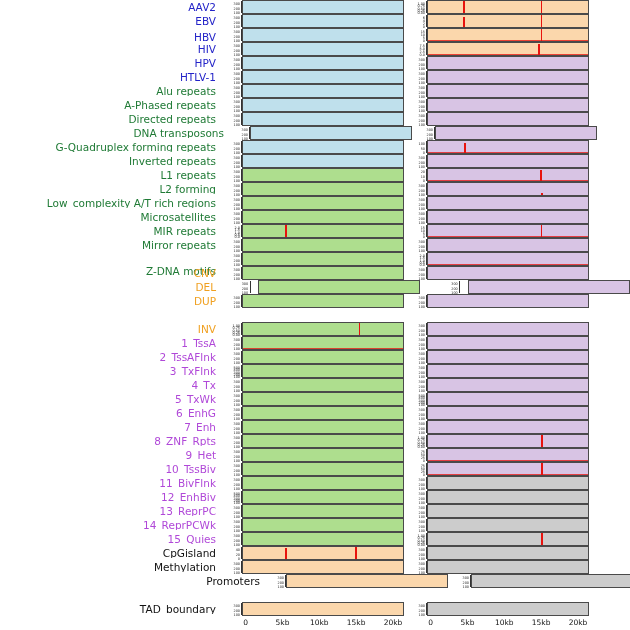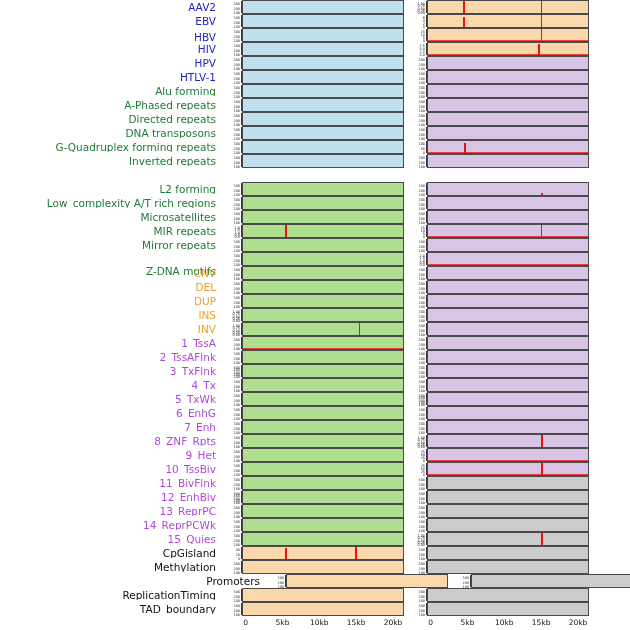--- a/index.html
+++ b/index.html
@@ -148,21 +148,21 @@
       <div class="gapA"></div>
       <div class="axcol">
         <div class="spine"></div>
         <div class="tk" style="top: 12px; right: 2px;">100</div>
         <div class="tk" style="top: 7.5px; right: 2px;">200</div>
         <div class="tk" style="top: 3px; right: 2px;">300</div>
       </div>
       <div class="panel p2" style="background: rgb(216, 196, 228);"></div>
     </div>
     <div class="row" style="top: 84px;">
-      <div class="lbl" style="color: rgb(31, 122, 53);">Alu forming</div>
+      <div class="lbl" style="color: rgb(31, 122, 53);">Alu repeats</div>
       <div class="axcol">
         <div class="spine"></div>
         <div class="tk" style="top: 12px; right: 2px;">100</div>
         <div class="tk" style="top: 7.5px; right: 2px;">200</div>
         <div class="tk" style="top: 3px; right: 2px;">300</div>
       </div>
       <div class="panel p1" style="background: rgb(191, 224, 236);"></div>
       <div class="gapA"></div>
       <div class="axcol">
         <div class="spine"></div>
@@ -202,21 +202,21 @@
       <div class="gapA"></div>
       <div class="axcol">
         <div class="spine"></div>
         <div class="tk" style="top: 12px; right: 2px;">100</div>
         <div class="tk" style="top: 7.5px; right: 2px;">200</div>
         <div class="tk" style="top: 3px; right: 2px;">300</div>
       </div>
       <div class="panel p2" style="background: rgb(216, 196, 228);"></div>
     </div>
     <div class="row" style="top: 126px;">
-      <div class="lbl" style="color: rgb(31, 122, 53);">DNA transposons</div>
+      <div class="lbl" style="color: rgb(31, 122, 53); margin-left: 8px;">DNA transposons</div>
       <div class="axcol">
         <div class="spine"></div>
         <div class="tk" style="top: 12px; right: 2px;">100</div>
         <div class="tk" style="top: 7.5px; right: 2px;">200</div>
         <div class="tk" style="top: 3px; right: 2px;">300</div>
       </div>
       <div class="panel p1" style="background: rgb(191, 224, 236);"></div>
       <div class="gapA"></div>
       <div class="axcol">
         <div class="spine"></div>
@@ -257,20 +257,41 @@
       </div>
       <div class="panel p1" style="background: rgb(191, 224, 236);"></div>
       <div class="gapA"></div>
       <div class="axcol">
         <div class="spine"></div>
         <div class="tk" style="top: 12px; right: 2px;">100</div>
         <div class="tk" style="top: 7.5px; right: 2px;">200</div>
         <div class="tk" style="top: 3px; right: 2px;">300</div>
       </div>
       <div class="panel p2" style="background: rgb(216, 196, 228);"></div>
+    </div>
+    <div class="row" style="top: 168px;">
+      <div class="lbl" style="color: rgb(31, 122, 53);">L1 repeats</div>
+      <div class="axcol">
+        <div class="spine"></div>
+        <div class="tk" style="top: 12px; right: 2px;">100</div>
+        <div class="tk" style="top: 7.5px; right: 2px;">200</div>
+        <div class="tk" style="top: 3px; right: 2px;">300</div>
+      </div>
+      <div class="panel p1" style="background: rgb(174, 222, 142);"></div>
+      <div class="gapA"></div>
+      <div class="axcol">
+        <div class="spine"></div>
+        <div class="tk" style="top: 12px; right: 2px;">0</div>
+        <div class="tk" style="top: 7.5px; right: 2px;">10</div>
+        <div class="tk" style="top: 3px; right: 2px;">20</div>
+      </div>
+      <div class="panel p2" style="background: rgb(216, 196, 228);">
+        <div class="base"></div>
+        <div class="sp" style="left: 111.927px; height: 11.4px; width: 1.6px;"></div>
+      </div>
     </div>
     <div class="row" style="top: 182px;">
       <div class="lbl" style="color: rgb(31, 122, 53);">L2 forming</div>
       <div class="axcol">
         <div class="spine"></div>
         <div class="tk" style="top: 12px; right: 2px;">100</div>
         <div class="tk" style="top: 7.5px; right: 2px;">200</div>
         <div class="tk" style="top: 3px; right: 2px;">300</div>
       </div>
       <div class="panel p1" style="background: rgb(174, 222, 142);"></div>
@@ -398,21 +419,21 @@
       <div class="panel p1" style="background: rgb(174, 222, 142);"></div>
       <div class="gapA"></div>
       <div class="axcol">
         <div class="spine"></div>
         <div class="tk" style="top: 12px; right: 2px;">100</div>
         <div class="tk" style="top: 7.5px; right: 2px;">200</div>
         <div class="tk" style="top: 3px; right: 2px;">300</div>
       </div>
       <div class="panel p2" style="background: rgb(216, 196, 228);"></div>
     </div>
-    <div class="row" style="top: 280px;">
+    <div class="row" style="top: 280px; justify-content: space-between;">
       <div class="lbl" style="color: rgb(240, 160, 32);">DEL</div>
       <div class="axcol">
         <div class="spine"></div>
         <div class="tk" style="top: 12px; right: 2px;">100</div>
         <div class="tk" style="top: 7.5px; right: 2px;">200</div>
         <div class="tk" style="top: 3px; right: 2px;">300</div>
       </div>
       <div class="panel p1" style="background: rgb(174, 222, 142);"></div>
       <div class="gapA"></div>
       <div class="axcol">
@@ -434,351 +455,331 @@
       <div class="panel p1" style="background: rgb(174, 222, 142);"></div>
       <div class="gapA"></div>
       <div class="axcol">
         <div class="spine"></div>
         <div class="tk" style="top: 12px; right: 2px;">100</div>
         <div class="tk" style="top: 7.5px; right: 2px;">200</div>
         <div class="tk" style="top: 3px; right: 2px;">300</div>
       </div>
       <div class="panel p2" style="background: rgb(216, 196, 228);"></div>
     </div>
-    <div class="row" style="top: 308px;">
-      <div class="lbl" style="color: rgb(240, 160, 32);">INS</div>
+    <div class="row" style="top: 322px;">
+      <div class="lbl" style="color: rgb(240, 160, 32);">INV</div>
       <div class="axcol">
         <div class="spine"></div>
         <div class="tk" style="top: 12px; right: 2px;">0.00</div>
         <div class="tk" style="top: 9.75px; right: 2px;">0.25</div>
         <div class="tk" style="top: 7.5px; right: 2px;">0.50</div>
         <div class="tk" style="top: 5.25px; right: 2px;">0.75</div>
         <div class="tk" style="top: 3px; right: 2px;">1.00</div>
       </div>
-      <div class="panel p1" style="background: rgb(174, 222, 142);"></div>
-      <div class="gapA"></div>
-      <div class="axcol">
-        <div class="spine"></div>
-        <div class="tk" style="top: 12px; right: 2px;">100</div>
-        <div class="tk" style="top: 7.5px; right: 2px;">200</div>
-        <div class="tk" style="top: 3px; right: 2px;">300</div>
-      </div>
-      <div class="panel p2" style="background: rgb(216, 196, 228);"></div>
-    </div>
-    <div class="row" style="top: 322px;">
-      <div class="lbl" style="color: rgb(240, 160, 32);">INV</div>
+      <div class="panel p1" style="background: rgb(174, 222, 142);">
+        <div class="sp" style="left: 115.609px; height: 12px; width: 1.6px;"></div>
+      </div>
+      <div class="gapA"></div>
+      <div class="axcol">
+        <div class="spine"></div>
+        <div class="tk" style="top: 12px; right: 2px;">100</div>
+        <div class="tk" style="top: 7.5px; right: 2px;">200</div>
+        <div class="tk" style="top: 3px; right: 2px;">300</div>
+      </div>
+      <div class="panel p2" style="background: rgb(216, 196, 228);"></div>
+    </div>
+    <div class="row" style="top: 336px;">
+      <div class="lbl" style="color: rgb(176, 72, 216);">1_TssA</div>
+      <div class="axcol">
+        <div class="spine"></div>
+        <div class="tk" style="top: 12px; right: 2px;">100</div>
+        <div class="tk" style="top: 7.5px; right: 2px;">200</div>
+        <div class="tk" style="top: 3px; right: 2px;">300</div>
+      </div>
+      <div class="panel p1" style="background: rgb(174, 222, 142);">
+        <div class="base"></div>
+      </div>
+      <div class="gapA"></div>
+      <div class="axcol">
+        <div class="spine"></div>
+        <div class="tk" style="top: 12px; right: 2px;">100</div>
+        <div class="tk" style="top: 7.5px; right: 2px;">200</div>
+        <div class="tk" style="top: 3px; right: 2px;">300</div>
+      </div>
+      <div class="panel p2" style="background: rgb(216, 196, 228);"></div>
+    </div>
+    <div class="row" style="top: 350px;">
+      <div class="lbl" style="color: rgb(176, 72, 216);">2_TssAFlnk</div>
+      <div class="axcol">
+        <div class="spine"></div>
+        <div class="tk" style="top: 12px; right: 2px;">100</div>
+        <div class="tk" style="top: 7.5px; right: 2px;">200</div>
+        <div class="tk" style="top: 3px; right: 2px;">300</div>
+      </div>
+      <div class="panel p1" style="background: rgb(174, 222, 142);"></div>
+      <div class="gapA"></div>
+      <div class="axcol">
+        <div class="spine"></div>
+        <div class="tk" style="top: 12px; right: 2px;">100</div>
+        <div class="tk" style="top: 7.5px; right: 2px;">200</div>
+        <div class="tk" style="top: 3px; right: 2px;">300</div>
+      </div>
+      <div class="panel p2" style="background: rgb(216, 196, 228);"></div>
+    </div>
+    <div class="row" style="top: 364px;">
+      <div class="lbl" style="color: rgb(176, 72, 216);">3_TxFlnk</div>
+      <div class="axcol">
+        <div class="spine"></div>
+        <div class="tk" style="top: 12px; right: 2px;">100</div>
+        <div class="tk" style="top: 9.75px; right: 2px;">200</div>
+        <div class="tk" style="top: 7.5px; right: 2px;">300</div>
+        <div class="tk" style="top: 5.25px; right: 2px;">400</div>
+        <div class="tk" style="top: 3px; right: 2px;">500</div>
+      </div>
+      <div class="panel p1" style="background: rgb(174, 222, 142);"></div>
+      <div class="gapA"></div>
+      <div class="axcol">
+        <div class="spine"></div>
+        <div class="tk" style="top: 12px; right: 2px;">100</div>
+        <div class="tk" style="top: 7.5px; right: 2px;">200</div>
+        <div class="tk" style="top: 3px; right: 2px;">300</div>
+      </div>
+      <div class="panel p2" style="background: rgb(216, 196, 228);"></div>
+    </div>
+    <div class="row" style="top: 378px;">
+      <div class="lbl" style="color: rgb(176, 72, 216); text-align: right;">4_Tx</div>
+      <div class="axcol">
+        <div class="spine"></div>
+        <div class="tk" style="top: 12px; right: 2px;">100</div>
+        <div class="tk" style="top: 7.5px; right: 2px;">200</div>
+        <div class="tk" style="top: 3px; right: 2px;">300</div>
+      </div>
+      <div class="panel p1" style="background: rgb(174, 222, 142);"></div>
+      <div class="gapA"></div>
+      <div class="axcol">
+        <div class="spine"></div>
+        <div class="tk" style="top: 12px; right: 2px;">100</div>
+        <div class="tk" style="top: 7.5px; right: 2px;">200</div>
+        <div class="tk" style="top: 3px; right: 2px;">300</div>
+      </div>
+      <div class="panel p2" style="background: rgb(216, 196, 228);"></div>
+    </div>
+    <div class="row" style="top: 392px;">
+      <div class="lbl" style="color: rgb(176, 72, 216);">5_TxWk</div>
+      <div class="axcol">
+        <div class="spine"></div>
+        <div class="tk" style="top: 12px; right: 2px;">100</div>
+        <div class="tk" style="top: 7.5px; right: 2px;">200</div>
+        <div class="tk" style="top: 3px; right: 2px;">300</div>
+      </div>
+      <div class="panel p1" style="background: rgb(174, 222, 142);"></div>
+      <div class="gapA"></div>
+      <div class="axcol">
+        <div class="spine"></div>
+        <div class="tk" style="top: 12px; right: 2px;">100</div>
+        <div class="tk" style="top: 9.75px; right: 2px;">200</div>
+        <div class="tk" style="top: 7.5px; right: 2px;">300</div>
+        <div class="tk" style="top: 5.25px; right: 2px;">400</div>
+        <div class="tk" style="top: 3px; right: 2px;">500</div>
+      </div>
+      <div class="panel p2" style="background: rgb(216, 196, 228);"></div>
+    </div>
+    <div class="row" style="top: 406px;">
+      <div class="lbl" style="color: rgb(176, 72, 216);">6_EnhG</div>
+      <div class="axcol">
+        <div class="spine"></div>
+        <div class="tk" style="top: 12px; right: 2px;">100</div>
+        <div class="tk" style="top: 7.5px; right: 2px;">200</div>
+        <div class="tk" style="top: 3px; right: 2px;">300</div>
+      </div>
+      <div class="panel p1" style="background: rgb(174, 222, 142);"></div>
+      <div class="gapA"></div>
+      <div class="axcol">
+        <div class="spine"></div>
+        <div class="tk" style="top: 12px; right: 2px;">100</div>
+        <div class="tk" style="top: 7.5px; right: 2px;">200</div>
+        <div class="tk" style="top: 3px; right: 2px;">300</div>
+      </div>
+      <div class="panel p2" style="background: rgb(216, 196, 228);"></div>
+    </div>
+    <div class="row" style="top: 420px;">
+      <div class="lbl" style="color: rgb(176, 72, 216);">7_Enh</div>
+      <div class="axcol">
+        <div class="spine"></div>
+        <div class="tk" style="top: 12px; right: 2px;">100</div>
+        <div class="tk" style="top: 7.5px; right: 2px;">200</div>
+        <div class="tk" style="top: 3px; right: 2px;">300</div>
+      </div>
+      <div class="panel p1" style="background: rgb(174, 222, 142);"></div>
+      <div class="gapA"></div>
+      <div class="axcol">
+        <div class="spine"></div>
+        <div class="tk" style="top: 12px; right: 2px;">100</div>
+        <div class="tk" style="top: 7.5px; right: 2px;">200</div>
+        <div class="tk" style="top: 3px; right: 2px;">300</div>
+      </div>
+      <div class="panel p2" style="background: rgb(216, 196, 228);"></div>
+    </div>
+    <div class="row" style="top: 434px;">
+      <div class="lbl" style="color: rgb(176, 72, 216);">8_ZNF_Rpts</div>
+      <div class="axcol">
+        <div class="spine"></div>
+        <div class="tk" style="top: 12px; right: 2px;">100</div>
+        <div class="tk" style="top: 7.5px; right: 2px;">200</div>
+        <div class="tk" style="top: 3px; right: 2px;">300</div>
+      </div>
+      <div class="panel p1" style="background: rgb(174, 222, 142);"></div>
+      <div class="gapA"></div>
       <div class="axcol">
         <div class="spine"></div>
         <div class="tk" style="top: 12px; right: 2px;">0.00</div>
         <div class="tk" style="top: 9.75px; right: 2px;">0.25</div>
         <div class="tk" style="top: 7.5px; right: 2px;">0.50</div>
         <div class="tk" style="top: 5.25px; right: 2px;">0.75</div>
         <div class="tk" style="top: 3px; right: 2px;">1.00</div>
       </div>
-      <div class="panel p1" style="background: rgb(174, 222, 142);">
-        <div class="sp" style="left: 115.609px; height: 12px; width: 1.6px;"></div>
-      </div>
-      <div class="gapA"></div>
-      <div class="axcol">
-        <div class="spine"></div>
-        <div class="tk" style="top: 12px; right: 2px;">100</div>
-        <div class="tk" style="top: 7.5px; right: 2px;">200</div>
-        <div class="tk" style="top: 3px; right: 2px;">300</div>
-      </div>
-      <div class="panel p2" style="background: rgb(216, 196, 228);"></div>
-    </div>
-    <div class="row" style="top: 336px;">
-      <div class="lbl" style="color: rgb(176, 72, 216);">1_TssA</div>
-      <div class="axcol">
-        <div class="spine"></div>
-        <div class="tk" style="top: 12px; right: 2px;">100</div>
-        <div class="tk" style="top: 7.5px; right: 2px;">200</div>
-        <div class="tk" style="top: 3px; right: 2px;">300</div>
-      </div>
-      <div class="panel p1" style="background: rgb(174, 222, 142);">
+      <div class="panel p2" style="background: rgb(216, 196, 228);">
+        <div class="sp" style="left: 113.4px; height: 12px; width: 1.6px;"></div>
+      </div>
+    </div>
+    <div class="row" style="top: 448px;">
+      <div class="lbl" style="color: rgb(176, 72, 216);">9_Het</div>
+      <div class="axcol">
+        <div class="spine"></div>
+        <div class="tk" style="top: 12px; right: 2px;">100</div>
+        <div class="tk" style="top: 7.5px; right: 2px;">200</div>
+        <div class="tk" style="top: 3px; right: 2px;">300</div>
+      </div>
+      <div class="panel p1" style="background: rgb(174, 222, 142);"></div>
+      <div class="gapA"></div>
+      <div class="axcol">
+        <div class="spine"></div>
+        <div class="tk" style="top: 12px; right: 2px;">0</div>
+        <div class="tk" style="top: 9px; right: 2px;">25</div>
+        <div class="tk" style="top: 6px; right: 2px;">50</div>
+        <div class="tk" style="top: 3px; right: 2px;">75</div>
+      </div>
+      <div class="panel p2" style="background: rgb(216, 196, 228);">
         <div class="base"></div>
       </div>
-      <div class="gapA"></div>
-      <div class="axcol">
-        <div class="spine"></div>
-        <div class="tk" style="top: 12px; right: 2px;">100</div>
-        <div class="tk" style="top: 7.5px; right: 2px;">200</div>
-        <div class="tk" style="top: 3px; right: 2px;">300</div>
-      </div>
-      <div class="panel p2" style="background: rgb(216, 196, 228);"></div>
-    </div>
-    <div class="row" style="top: 350px;">
-      <div class="lbl" style="color: rgb(176, 72, 216);">2_TssAFlnk</div>
-      <div class="axcol">
-        <div class="spine"></div>
-        <div class="tk" style="top: 12px; right: 2px;">100</div>
-        <div class="tk" style="top: 7.5px; right: 2px;">200</div>
-        <div class="tk" style="top: 3px; right: 2px;">300</div>
-      </div>
-      <div class="panel p1" style="background: rgb(174, 222, 142);"></div>
-      <div class="gapA"></div>
-      <div class="axcol">
-        <div class="spine"></div>
-        <div class="tk" style="top: 12px; right: 2px;">100</div>
-        <div class="tk" style="top: 7.5px; right: 2px;">200</div>
-        <div class="tk" style="top: 3px; right: 2px;">300</div>
-      </div>
-      <div class="panel p2" style="background: rgb(216, 196, 228);"></div>
-    </div>
-    <div class="row" style="top: 364px;">
-      <div class="lbl" style="color: rgb(176, 72, 216);">3_TxFlnk</div>
+    </div>
+    <div class="row" style="top: 462px;">
+      <div class="lbl" style="color: rgb(176, 72, 216);">10_TssBiv</div>
+      <div class="axcol">
+        <div class="spine"></div>
+        <div class="tk" style="top: 12px; right: 2px;">100</div>
+        <div class="tk" style="top: 7.5px; right: 2px;">200</div>
+        <div class="tk" style="top: 3px; right: 2px;">300</div>
+      </div>
+      <div class="panel p1" style="background: rgb(174, 222, 142);"></div>
+      <div class="gapA"></div>
+      <div class="axcol">
+        <div class="spine"></div>
+        <div class="tk" style="top: 12px; right: 2px;">0</div>
+        <div class="tk" style="top: 9px; right: 2px;">25</div>
+        <div class="tk" style="top: 6px; right: 2px;">50</div>
+        <div class="tk" style="top: 3px; right: 2px;">75</div>
+      </div>
+      <div class="panel p2" style="background: rgb(216, 196, 228);">
+        <div class="base"></div>
+        <div class="sp" style="left: 113.4px; height: 12px; width: 1.6px;"></div>
+      </div>
+    </div>
+    <div class="row" style="top: 476px;">
+      <div class="lbl" style="color: rgb(176, 72, 216);">11_BivFlnk</div>
+      <div class="axcol">
+        <div class="spine"></div>
+        <div class="tk" style="top: 12px; right: 2px;">100</div>
+        <div class="tk" style="top: 7.5px; right: 2px;">200</div>
+        <div class="tk" style="top: 3px; right: 2px;">300</div>
+      </div>
+      <div class="panel p1" style="background: rgb(174, 222, 142);"></div>
+      <div class="gapA"></div>
+      <div class="axcol">
+        <div class="spine"></div>
+        <div class="tk" style="top: 12px; right: 2px;">100</div>
+        <div class="tk" style="top: 7.5px; right: 2px;">200</div>
+        <div class="tk" style="top: 3px; right: 2px;">300</div>
+      </div>
+      <div class="panel p2" style="background: rgb(204, 204, 204);"></div>
+    </div>
+    <div class="row" style="top: 490px;">
+      <div class="lbl" style="color: rgb(176, 72, 216);">12_EnhBiv</div>
       <div class="axcol">
         <div class="spine"></div>
         <div class="tk" style="top: 12px; right: 2px;">100</div>
         <div class="tk" style="top: 9.75px; right: 2px;">200</div>
         <div class="tk" style="top: 7.5px; right: 2px;">300</div>
         <div class="tk" style="top: 5.25px; right: 2px;">400</div>
         <div class="tk" style="top: 3px; right: 2px;">500</div>
       </div>
       <div class="panel p1" style="background: rgb(174, 222, 142);"></div>
       <div class="gapA"></div>
       <div class="axcol">
         <div class="spine"></div>
         <div class="tk" style="top: 12px; right: 2px;">100</div>
         <div class="tk" style="top: 7.5px; right: 2px;">200</div>
         <div class="tk" style="top: 3px; right: 2px;">300</div>
       </div>
-      <div class="panel p2" style="background: rgb(216, 196, 228);"></div>
-    </div>
-    <div class="row" style="top: 378px;">
-      <div class="lbl" style="color: rgb(176, 72, 216); text-align: right;">4_Tx</div>
-      <div class="axcol">
-        <div class="spine"></div>
-        <div class="tk" style="top: 12px; right: 2px;">100</div>
-        <div class="tk" style="top: 7.5px; right: 2px;">200</div>
-        <div class="tk" style="top: 3px; right: 2px;">300</div>
-      </div>
-      <div class="panel p1" style="background: rgb(174, 222, 142);"></div>
-      <div class="gapA"></div>
-      <div class="axcol">
-        <div class="spine"></div>
-        <div class="tk" style="top: 12px; right: 2px;">100</div>
-        <div class="tk" style="top: 7.5px; right: 2px;">200</div>
-        <div class="tk" style="top: 3px; right: 2px;">300</div>
-      </div>
-      <div class="panel p2" style="background: rgb(216, 196, 228);"></div>
-    </div>
-    <div class="row" style="top: 392px;">
-      <div class="lbl" style="color: rgb(176, 72, 216);">5_TxWk</div>
-      <div class="axcol">
-        <div class="spine"></div>
-        <div class="tk" style="top: 12px; right: 2px;">100</div>
-        <div class="tk" style="top: 7.5px; right: 2px;">200</div>
-        <div class="tk" style="top: 3px; right: 2px;">300</div>
-      </div>
-      <div class="panel p1" style="background: rgb(174, 222, 142);"></div>
-      <div class="gapA"></div>
-      <div class="axcol">
-        <div class="spine"></div>
-        <div class="tk" style="top: 12px; right: 2px;">100</div>
-        <div class="tk" style="top: 9.75px; right: 2px;">200</div>
-        <div class="tk" style="top: 7.5px; right: 2px;">300</div>
-        <div class="tk" style="top: 5.25px; right: 2px;">400</div>
-        <div class="tk" style="top: 3px; right: 2px;">500</div>
-      </div>
-      <div class="panel p2" style="background: rgb(216, 196, 228);"></div>
-    </div>
-    <div class="row" style="top: 406px;">
-      <div class="lbl" style="color: rgb(176, 72, 216);">6_EnhG</div>
-      <div class="axcol">
-        <div class="spine"></div>
-        <div class="tk" style="top: 12px; right: 2px;">100</div>
-        <div class="tk" style="top: 7.5px; right: 2px;">200</div>
-        <div class="tk" style="top: 3px; right: 2px;">300</div>
-      </div>
-      <div class="panel p1" style="background: rgb(174, 222, 142);"></div>
-      <div class="gapA"></div>
-      <div class="axcol">
-        <div class="spine"></div>
-        <div class="tk" style="top: 12px; right: 2px;">100</div>
-        <div class="tk" style="top: 7.5px; right: 2px;">200</div>
-        <div class="tk" style="top: 3px; right: 2px;">300</div>
-      </div>
-      <div class="panel p2" style="background: rgb(216, 196, 228);"></div>
-    </div>
-    <div class="row" style="top: 420px;">
-      <div class="lbl" style="color: rgb(176, 72, 216);">7_Enh</div>
-      <div class="axcol">
-        <div class="spine"></div>
-        <div class="tk" style="top: 12px; right: 2px;">100</div>
-        <div class="tk" style="top: 7.5px; right: 2px;">200</div>
-        <div class="tk" style="top: 3px; right: 2px;">300</div>
-      </div>
-      <div class="panel p1" style="background: rgb(174, 222, 142);"></div>
-      <div class="gapA"></div>
-      <div class="axcol">
-        <div class="spine"></div>
-        <div class="tk" style="top: 12px; right: 2px;">100</div>
-        <div class="tk" style="top: 7.5px; right: 2px;">200</div>
-        <div class="tk" style="top: 3px; right: 2px;">300</div>
-      </div>
-      <div class="panel p2" style="background: rgb(216, 196, 228);"></div>
-    </div>
-    <div class="row" style="top: 434px;">
-      <div class="lbl" style="color: rgb(176, 72, 216);">8_ZNF_Rpts</div>
+      <div class="panel p2" style="background: rgb(204, 204, 204);"></div>
+    </div>
+    <div class="row" style="top: 504px;">
+      <div class="lbl" style="color: rgb(176, 72, 216);">13_ReprPC</div>
+      <div class="axcol">
+        <div class="spine"></div>
+        <div class="tk" style="top: 12px; right: 2px;">100</div>
+        <div class="tk" style="top: 7.5px; right: 2px;">200</div>
+        <div class="tk" style="top: 3px; right: 2px;">300</div>
+      </div>
+      <div class="panel p1" style="background: rgb(174, 222, 142);"></div>
+      <div class="gapA"></div>
+      <div class="axcol">
+        <div class="spine"></div>
+        <div class="tk" style="top: 12px; right: 2px;">100</div>
+        <div class="tk" style="top: 7.5px; right: 2px;">200</div>
+        <div class="tk" style="top: 3px; right: 2px;">300</div>
+      </div>
+      <div class="panel p2" style="background: rgb(204, 204, 204);"></div>
+    </div>
+    <div class="row" style="top: 518px;">
+      <div class="lbl" style="color: rgb(176, 72, 216);">14_ReprPCWk</div>
+      <div class="axcol">
+        <div class="spine"></div>
+        <div class="tk" style="top: 12px; right: 2px;">100</div>
+        <div class="tk" style="top: 7.5px; right: 2px;">200</div>
+        <div class="tk" style="top: 3px; right: 2px;">300</div>
+      </div>
+      <div class="panel p1" style="background: rgb(174, 222, 142);"></div>
+      <div class="gapA"></div>
+      <div class="axcol">
+        <div class="spine"></div>
+        <div class="tk" style="top: 12px; right: 2px;">100</div>
+        <div class="tk" style="top: 7.5px; right: 2px;">200</div>
+        <div class="tk" style="top: 3px; right: 2px;">300</div>
+      </div>
+      <div class="panel p2" style="background: rgb(204, 204, 204);"></div>
+    </div>
+    <div class="row" style="top: 532px;">
+      <div class="lbl" style="color: rgb(176, 72, 216);">15_Quies</div>
       <div class="axcol">
         <div class="spine"></div>
         <div class="tk" style="top: 12px; right: 2px;">100</div>
         <div class="tk" style="top: 7.5px; right: 2px;">200</div>
         <div class="tk" style="top: 3px; right: 2px;">300</div>
       </div>
       <div class="panel p1" style="background: rgb(174, 222, 142);"></div>
       <div class="gapA"></div>
       <div class="axcol">
         <div class="spine"></div>
         <div class="tk" style="top: 12px; right: 2px;">0.00</div>
         <div class="tk" style="top: 9.75px; right: 2px;">0.25</div>
         <div class="tk" style="top: 7.5px; right: 2px;">0.50</div>
         <div class="tk" style="top: 5.25px; right: 2px;">0.75</div>
         <div class="tk" style="top: 3px; right: 2px;">1.00</div>
       </div>
-      <div class="panel p2" style="background: rgb(216, 196, 228);">
-        <div class="sp" style="left: 113.4px; height: 12px; width: 1.6px;"></div>
-      </div>
-    </div>
-    <div class="row" style="top: 448px;">
-      <div class="lbl" style="color: rgb(176, 72, 216);">9_Het</div>
-      <div class="axcol">
-        <div class="spine"></div>
-        <div class="tk" style="top: 12px; right: 2px;">100</div>
-        <div class="tk" style="top: 7.5px; right: 2px;">200</div>
-        <div class="tk" style="top: 3px; right: 2px;">300</div>
-      </div>
-      <div class="panel p1" style="background: rgb(174, 222, 142);"></div>
-      <div class="gapA"></div>
-      <div class="axcol">
-        <div class="spine"></div>
-        <div class="tk" style="top: 12px; right: 2px;">0</div>
-        <div class="tk" style="top: 9px; right: 2px;">25</div>
-        <div class="tk" style="top: 6px; right: 2px;">50</div>
-        <div class="tk" style="top: 3px; right: 2px;">75</div>
-      </div>
-      <div class="panel p2" style="background: rgb(216, 196, 228);">
-        <div class="base"></div>
-      </div>
-    </div>
-    <div class="row" style="top: 462px;">
-      <div class="lbl" style="color: rgb(176, 72, 216);">10_TssBiv</div>
-      <div class="axcol">
-        <div class="spine"></div>
-        <div class="tk" style="top: 12px; right: 2px;">100</div>
-        <div class="tk" style="top: 7.5px; right: 2px;">200</div>
-        <div class="tk" style="top: 3px; right: 2px;">300</div>
-      </div>
-      <div class="panel p1" style="background: rgb(174, 222, 142);"></div>
-      <div class="gapA"></div>
-      <div class="axcol">
-        <div class="spine"></div>
-        <div class="tk" style="top: 12px; right: 2px;">0</div>
-        <div class="tk" style="top: 9px; right: 2px;">25</div>
-        <div class="tk" style="top: 6px; right: 2px;">50</div>
-        <div class="tk" style="top: 3px; right: 2px;">75</div>
-      </div>
-      <div class="panel p2" style="background: rgb(216, 196, 228);">
-        <div class="base"></div>
-        <div class="sp" style="left: 113.4px; height: 12px; width: 1.6px;"></div>
-      </div>
-    </div>
-    <div class="row" style="top: 476px;">
-      <div class="lbl" style="color: rgb(176, 72, 216);">11_BivFlnk</div>
-      <div class="axcol">
-        <div class="spine"></div>
-        <div class="tk" style="top: 12px; right: 2px;">100</div>
-        <div class="tk" style="top: 7.5px; right: 2px;">200</div>
-        <div class="tk" style="top: 3px; right: 2px;">300</div>
-      </div>
-      <div class="panel p1" style="background: rgb(174, 222, 142);"></div>
-      <div class="gapA"></div>
-      <div class="axcol">
-        <div class="spine"></div>
-        <div class="tk" style="top: 12px; right: 2px;">100</div>
-        <div class="tk" style="top: 7.5px; right: 2px;">200</div>
-        <div class="tk" style="top: 3px; right: 2px;">300</div>
-      </div>
-      <div class="panel p2" style="background: rgb(204, 204, 204);"></div>
-    </div>
-    <div class="row" style="top: 490px;">
-      <div class="lbl" style="color: rgb(176, 72, 216);">12_EnhBiv</div>
-      <div class="axcol">
-        <div class="spine"></div>
-        <div class="tk" style="top: 12px; right: 2px;">100</div>
-        <div class="tk" style="top: 9.75px; right: 2px;">200</div>
-        <div class="tk" style="top: 7.5px; right: 2px;">300</div>
-        <div class="tk" style="top: 5.25px; right: 2px;">400</div>
-        <div class="tk" style="top: 3px; right: 2px;">500</div>
-      </div>
-      <div class="panel p1" style="background: rgb(174, 222, 142);"></div>
-      <div class="gapA"></div>
-      <div class="axcol">
-        <div class="spine"></div>
-        <div class="tk" style="top: 12px; right: 2px;">100</div>
-        <div class="tk" style="top: 7.5px; right: 2px;">200</div>
-        <div class="tk" style="top: 3px; right: 2px;">300</div>
-      </div>
-      <div class="panel p2" style="background: rgb(204, 204, 204);"></div>
-    </div>
-    <div class="row" style="top: 504px;">
-      <div class="lbl" style="color: rgb(176, 72, 216);">13_ReprPC</div>
-      <div class="axcol">
-        <div class="spine"></div>
-        <div class="tk" style="top: 12px; right: 2px;">100</div>
-        <div class="tk" style="top: 7.5px; right: 2px;">200</div>
-        <div class="tk" style="top: 3px; right: 2px;">300</div>
-      </div>
-      <div class="panel p1" style="background: rgb(174, 222, 142);"></div>
-      <div class="gapA"></div>
-      <div class="axcol">
-        <div class="spine"></div>
-        <div class="tk" style="top: 12px; right: 2px;">100</div>
-        <div class="tk" style="top: 7.5px; right: 2px;">200</div>
-        <div class="tk" style="top: 3px; right: 2px;">300</div>
-      </div>
-      <div class="panel p2" style="background: rgb(204, 204, 204);"></div>
-    </div>
-    <div class="row" style="top: 518px;">
-      <div class="lbl" style="color: rgb(176, 72, 216);">14_ReprPCWk</div>
-      <div class="axcol">
-        <div class="spine"></div>
-        <div class="tk" style="top: 12px; right: 2px;">100</div>
-        <div class="tk" style="top: 7.5px; right: 2px;">200</div>
-        <div class="tk" style="top: 3px; right: 2px;">300</div>
-      </div>
-      <div class="panel p1" style="background: rgb(174, 222, 142);"></div>
-      <div class="gapA"></div>
-      <div class="axcol">
-        <div class="spine"></div>
-        <div class="tk" style="top: 12px; right: 2px;">100</div>
-        <div class="tk" style="top: 7.5px; right: 2px;">200</div>
-        <div class="tk" style="top: 3px; right: 2px;">300</div>
-      </div>
-      <div class="panel p2" style="background: rgb(204, 204, 204);"></div>
-    </div>
-    <div class="row" style="top: 532px;">
-      <div class="lbl" style="color: rgb(176, 72, 216);">15_Quies</div>
-      <div class="axcol">
-        <div class="spine"></div>
-        <div class="tk" style="top: 12px; right: 2px;">100</div>
-        <div class="tk" style="top: 7.5px; right: 2px;">200</div>
-        <div class="tk" style="top: 3px; right: 2px;">300</div>
-      </div>
-      <div class="panel p1" style="background: rgb(174, 222, 142);"></div>
-      <div class="gapA"></div>
-      <div class="axcol">
-        <div class="spine"></div>
-        <div class="tk" style="top: 12px; right: 2px;">0.00</div>
-        <div class="tk" style="top: 9.75px; right: 2px;">0.25</div>
-        <div class="tk" style="top: 7.5px; right: 2px;">0.50</div>
-        <div class="tk" style="top: 5.25px; right: 2px;">0.75</div>
-        <div class="tk" style="top: 3px; right: 2px;">1.00</div>
-      </div>
       <div class="panel p2" style="background: rgb(204, 204, 204);">
         <div class="sp" style="left: 113.4px; height: 12px; width: 1.6px;"></div>
       </div>
     </div>
     <div class="row" style="top: 546px;">
       <div class="lbl" style="color: rgb(17, 17, 17);">CpGisland</div>
       <div class="axcol">
         <div class="spine"></div>
         <div class="tk" style="top: 12px; right: 2px;">0</div>
         <div class="tk" style="top: 7.5px; right: 2px;">20</div>
@@ -810,38 +811,20 @@
       <div class="axcol">
         <div class="spine"></div>
         <div class="tk" style="top: 12px; right: 2px;">100</div>
         <div class="tk" style="top: 7.5px; right: 2px;">200</div>
         <div class="tk" style="top: 3px; right: 2px;">300</div>
       </div>
       <div class="panel p2" style="background: rgb(204, 204, 204);"></div>
     </div>
     <div class="row" style="top: 574px; padding-left: 44px;">
       <div class="lbl" style="color: rgb(17, 17, 17);">Promoters</div>
-      <div class="axcol">
-        <div class="spine"></div>
-        <div class="tk" style="top: 12px; right: 2px;">100</div>
-        <div class="tk" style="top: 7.5px; right: 2px;">200</div>
-        <div class="tk" style="top: 3px; right: 2px;">300</div>
-      </div>
-      <div class="panel p1" style="background: rgb(251, 215, 172);"></div>
-      <div class="gapA"></div>
-      <div class="axcol">
-        <div class="spine"></div>
-        <div class="tk" style="top: 12px; right: 2px;">100</div>
-        <div class="tk" style="top: 7.5px; right: 2px;">200</div>
-        <div class="tk" style="top: 3px; right: 2px;">300</div>
-      </div>
-      <div class="panel p2" style="background: rgb(204, 204, 204);"></div>
-    </div>
-    <div class="row" style="top: 588px;">
-      <div class="lbl" style="color: rgb(17, 17, 17);">ReplicationTiming</div>
       <div class="axcol">
         <div class="spine"></div>
         <div class="tk" style="top: 12px; right: 2px;">100</div>
         <div class="tk" style="top: 7.5px; right: 2px;">200</div>
         <div class="tk" style="top: 3px; right: 2px;">300</div>
       </div>
       <div class="panel p1" style="background: rgb(251, 215, 172);"></div>
       <div class="gapA"></div>
       <div class="axcol">
         <div class="spine"></div>

